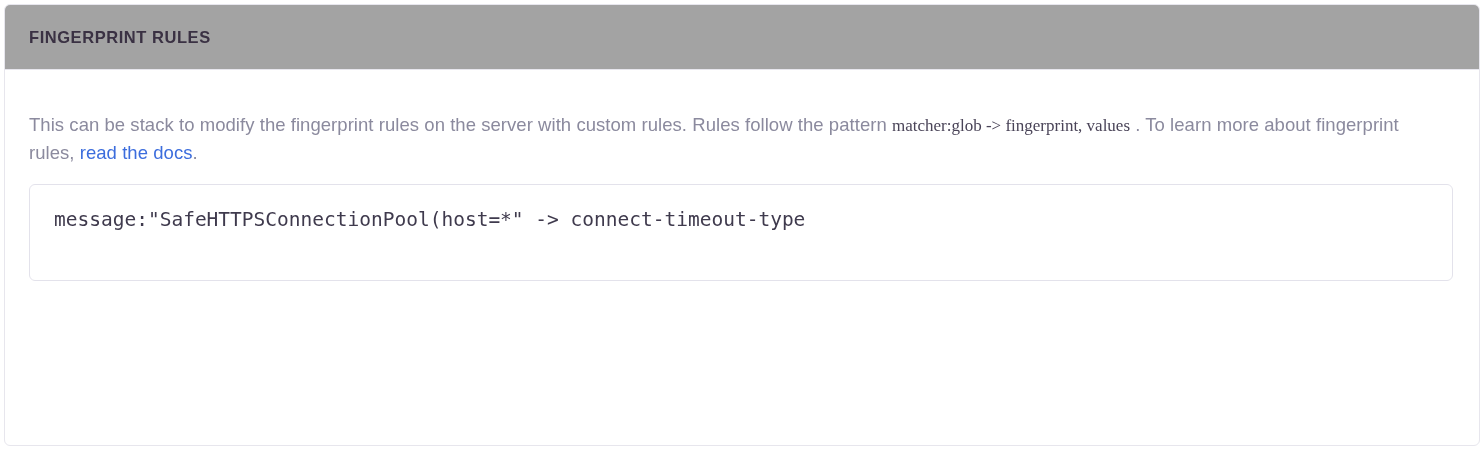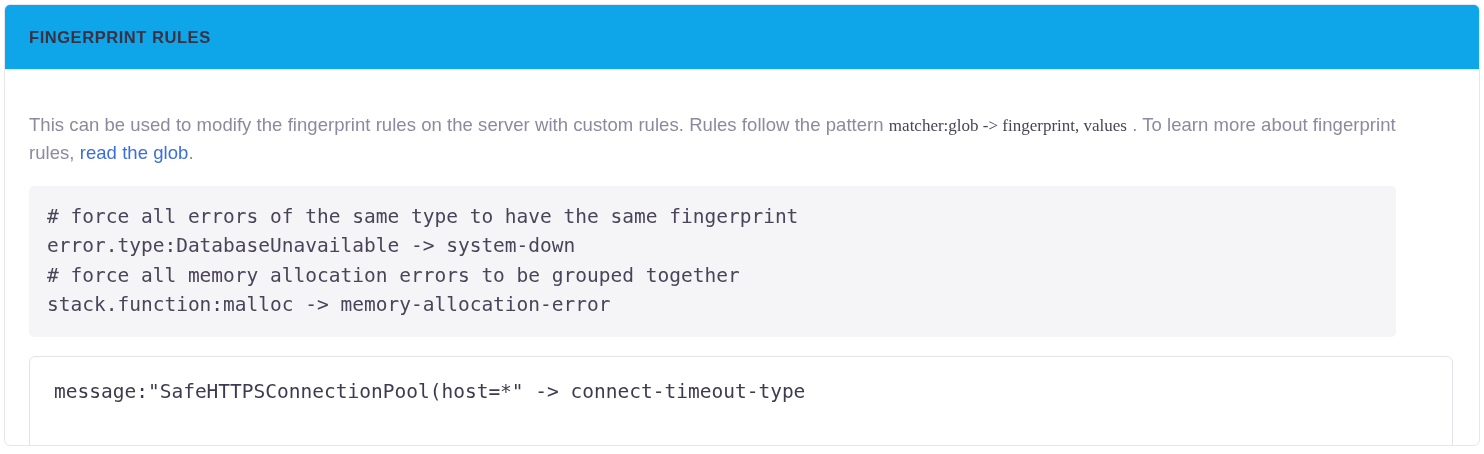--- a/index.html
+++ b/index.html
@@ -23,21 +23,21 @@
     box-sizing: border-box;
     background: #ffffff;
     border: 1px solid #e7e6ed;
     border-radius: 6px;
     overflow: hidden;
   }
 
   .panel-header {
     height: 65px;
     box-sizing: border-box;
-    background: #0ea5e9;
+    background: #a3a3a3;
     border-bottom: 1px solid #e7e6ed;
     display: flex;
     align-items: center;
     padding: 0 24px;
   }
 
   .panel-title {
     font-size: 16.5px;
     font-weight: bold;
     letter-spacing: 0.55px;
@@ -110,23 +110,19 @@
 <body>
 
 <div class="panel">
 
   <div class="panel-header">
     <div class="panel-title">FINGERPRINT RULES</div>
   </div>
 
   <div class="panel-body">
 
-    <p class="description"><span>This can be used to modify the fingerprint rules on the server with custom rules. Rules follow the pattern </span><code class="inline-code">matcher:glob -&gt; fingerprint, values</code><span> . To learn more about fingerprint rules, </span><a class="doc-link" href="#">read the glob</a><span>.</span></p>
+    <p class="description"><span>This can be stack to modify the fingerprint rules on the server with custom rules. Rules follow the pattern </span><code class="inline-code">matcher:glob -&gt; fingerprint, values</code><span> . To learn more about fingerprint rules, </span><a class="doc-link" href="#">read the docs</a><span>.</span></p>
 
-    <pre class="code-block"># force all errors of the same type to have the same fingerprint
-error.type:DatabaseUnavailable -&gt; system-down
-# force all memory allocation errors to be grouped together
-stack.function:malloc -&gt; memory-allocation-error</pre>
 
     <textarea class="rule-input" spellcheck="false" placeholder="" style="">message:"SafeHTTPSConnectionPool(host=*" -&gt; connect-timeout-type</textarea>
 
   </div>
 </div>
 
 </body></html>

